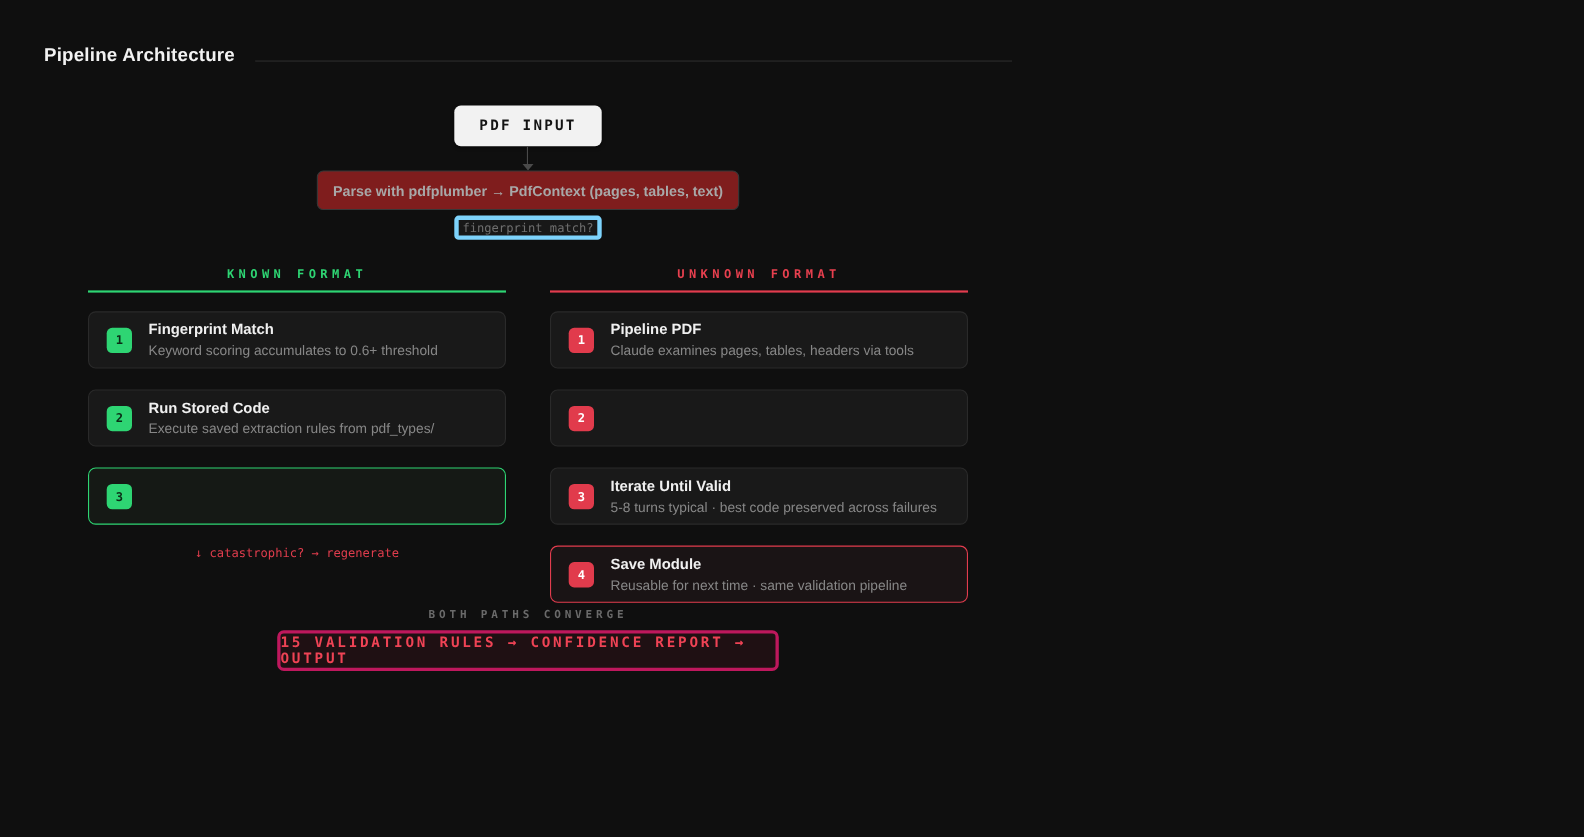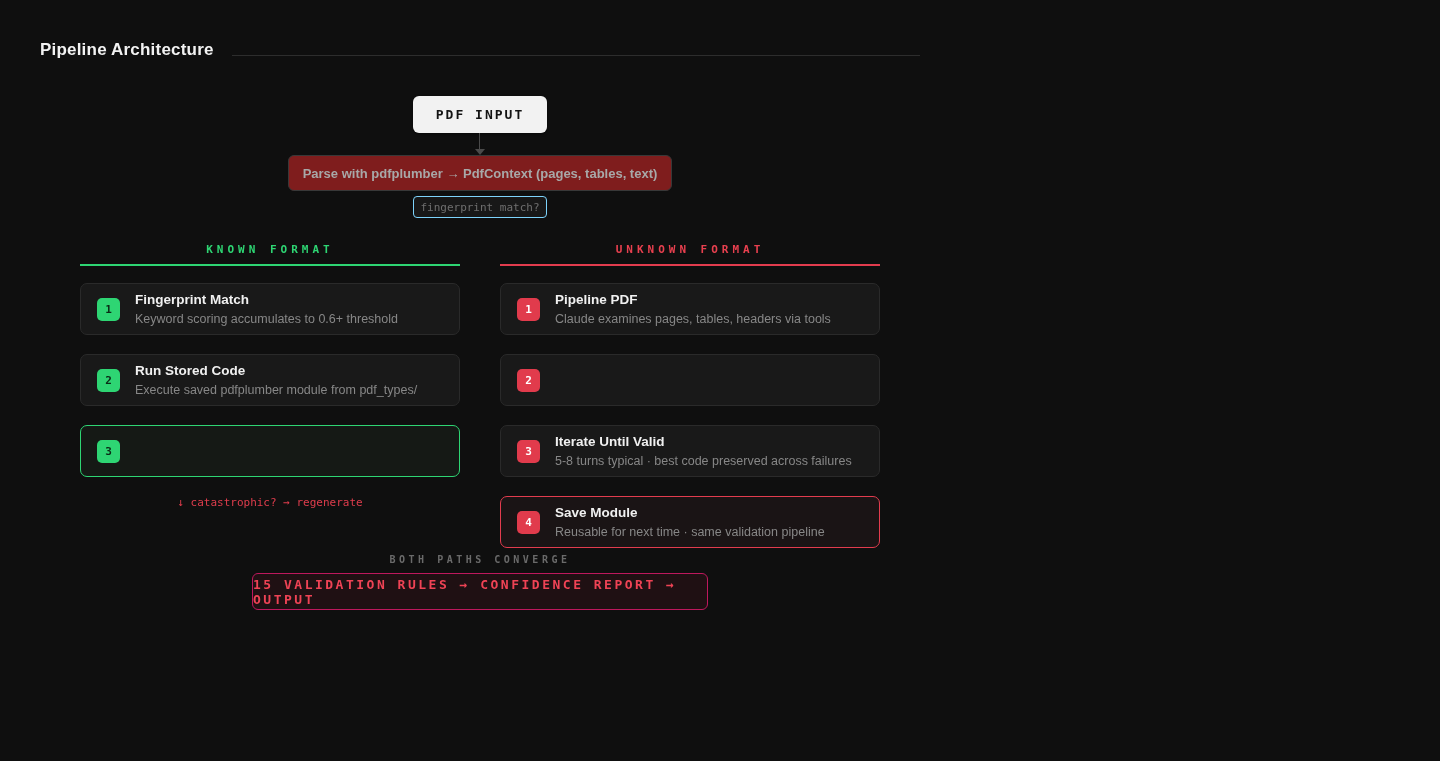--- a/index.html
+++ b/index.html
@@ -46,21 +46,21 @@
   .parse-box {
     position: absolute; left: 288px; top: 155px;
     width: 384px; height: 36px; box-sizing: border-box;
     background: #7f1d1d; border: 1px solid #383838; border-radius: 6px;
     color: #a8a8a8; font-weight: bold; font-size: 13px;
     display: flex; align-items: center; justify-content: center;
   }
   .decision-label {
     position: absolute; left: 413px; top: 196px;
     width: 134px; height: 22px; box-sizing: border-box;
-    background: #181818; border: 1px solid #7dd3fc; border-radius: 4px;
+    background: #181818; border: 4px solid #7dd3fc; border-radius: 4px;
     color: #6f6f6f; font-family: "DejaVu Sans Mono", monospace; font-size: 11px;
     display: flex; align-items: center; justify-content: center;
   }
 
   .column { position: absolute; top: 240px; width: 380px; }
   .column.known   { left: 80px;  }
   .column.unknown { left: 500px; }
   .col-header {
     text-align: center;
     font-family: "DejaVu Sans Mono", monospace;
@@ -100,21 +100,21 @@
   .converge-label {
     position: absolute; left: 0; top: 554px; width: 960px;
     text-align: center;
     color: #6a6a6a;
     font-family: "DejaVu Sans Mono", monospace;
     font-size: 10px; font-weight: bold; letter-spacing: 3.5px;
   }
   .output-box {
     position: absolute; left: 252px; top: 573px;
     width: 456px; height: 37px; box-sizing: border-box;
-    background: #1f1013; border: 1px solid #be185d; border-radius: 6px;
+    background: #1f1013; border: 3px solid #be185d; border-radius: 6px;
     color: #ef4355;
     font-family: "DejaVu Sans Mono", monospace;
     font-size: 13px; font-weight: bold; letter-spacing: 2.5px;
     display: flex; align-items: center; justify-content: center;
   }
 </style>
 </head>
 <body>
 
 <div class="stage">
@@ -136,21 +136,21 @@
       <div class="card-text">
         <div class="card-title">Fingerprint Match</div>
         <div class="card-desc">Keyword scoring accumulates to 0.6+ threshold</div>
       </div>
     </div>
 
     <div class="card">
       <span class="badge green">2</span>
       <div class="card-text">
         <div class="card-title">Run Stored Code</div>
-        <div class="card-desc">Execute saved pdfplumber module from pdf_types/</div>
+        <div class="card-desc">Execute saved extraction rules from pdf_types/</div>
       </div>
     </div>
 
     <div class="card hl-green">
       <span class="badge green">3</span>
     </div>
 
     <div class="col-note">↓ catastrophic? → regenerate</div>
   </section>
 

